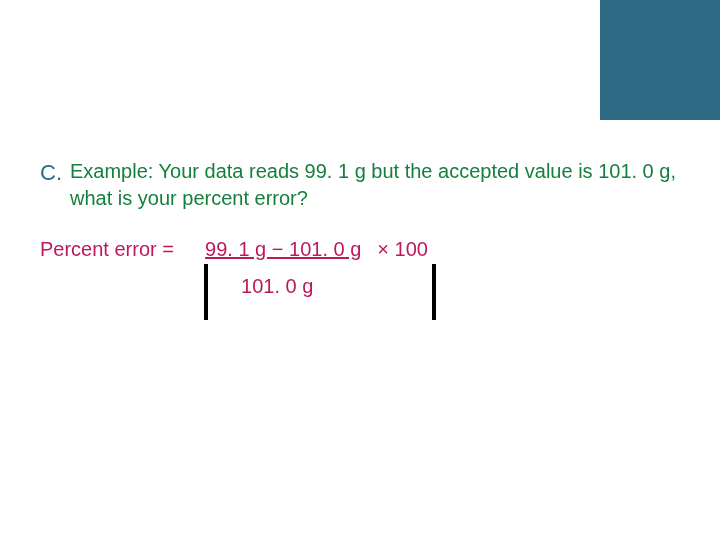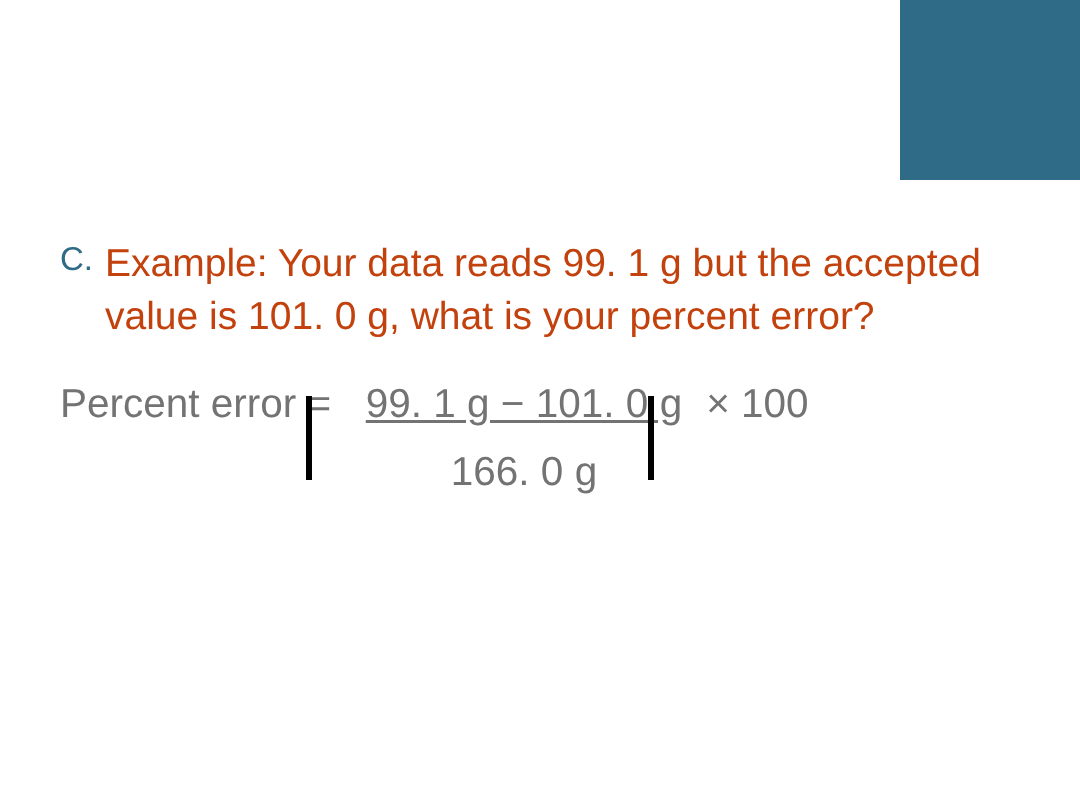--- a/index.html
+++ b/index.html
@@ -30,28 +30,28 @@
     align-items: flex-start;
   }
   .list-letter {
     font-size: 22px;
     color: #2f6a86;
     width: 30px;
     flex-shrink: 0;
     line-height: 1.35;
   }
   .list-body {
-    font-size: 26px;
-    color: #c2410c;
+    font-size: 20px;
+    color: #15803d;
     line-height: 1.35;
   }
   .formula {
     margin-top: 26px;
-    font-size: 27px;
-    color: #737373;
+    font-size: 20px;
+    color: #be185d;
   }
   .formula-row {
     display: flex;
     align-items: baseline;
   }
   .formula-label {
     white-space: nowrap;
   }
   .abs-group {
     display: inline-flex;
@@ -68,20 +68,21 @@
   }
   .frac-stack {
     display: inline-flex;
     flex-direction: column;
     align-items: center;
     margin: 0 6px;
   }
   .numerator {
     text-decoration: underline;
     padding: 0 2px 2px 2px;
+    margin-left: 12px;
   }
   .denominator {
     margin-top: 12px;
   }
   .times-segment {
     white-space: nowrap;
     margin-left: 8px;
   }
   .result {
     margin-top: 36px;
@@ -101,21 +102,21 @@
     <div class="list-body">Example: Your data reads 99. 1 g but the accepted value is 101. 0 g, what is your percent error?</div>
   </div>
 
   <div class="formula">
     <div class="formula-row">
       <span class="formula-label">Percent error =</span>
       <span>&nbsp;&nbsp;</span>
       <span class="abs-group">
         <span class="frac-stack">
           <span class="numerator">99. 1 g − 101. 0 g</span>
-          <span class="denominator">166. 0 g</span>
+          <span class="denominator">101. 0 g</span>
         </span>
       </span>
       <span class="times-segment">× 100</span>
     </div>
     <span class="bar" style="position:absolute; left:164px; top:106px;"></span>
     <span class="bar" style="position:absolute; left:392px; top:106px;"></span>
   </div>
 
 
 </div>

